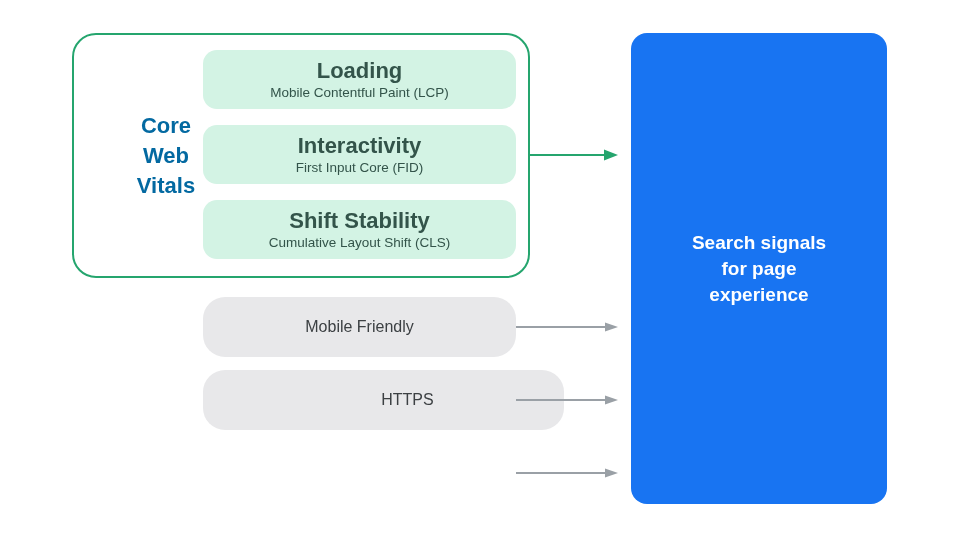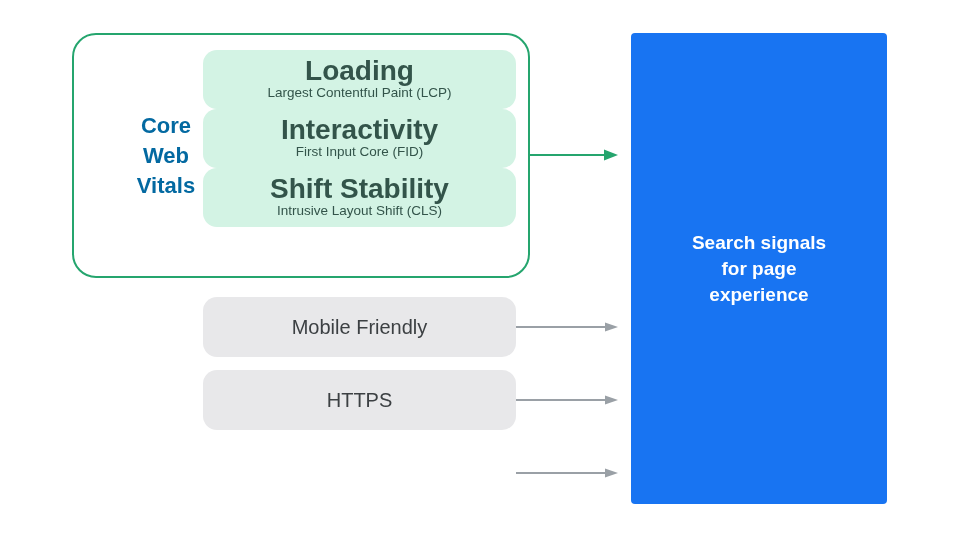--- a/index.html
+++ b/index.html
@@ -37,55 +37,55 @@
     left: 129px; top: 15px;
     width: 313px;
   }
   .pill-green {
     width: 100%; height: 59px;
     background: #D3F3E4;
     border-radius: 14px;
     display: flex; flex-direction: column;
     align-items: center; justify-content: center;
   }
-  .pill-green + .pill-green { }
+  .pill-green + .pill-green { margin-top: 16px; }
   .pill-title {
-    font-size: 28px; font-weight: bold;
+    font-size: 22px; font-weight: bold;
     line-height: 24px;
     color: #33544A;
   }
   .pill-sub {
     font-size: 13.5px;
     line-height: 17px;
     margin-top: 1px;
     color: #33544A;
   }
 
   
   .pill-gray {
     position: absolute;
     left: 203px;
     width: 313px; height: 60px;
     background: #E8E8EA;
-    border-radius: 14px;
+    border-radius: 22px;
     display: flex; align-items: center; justify-content: center;
-    font-size: 20px;
+    font-size: 16px;
     color: #3C4043;
   }
   .pill-gray.p1 { top: 297px; }
-  .pill-gray.p2 { top: 370px; }
+  .pill-gray.p2 { top: 370px; padding-left: 48px; }
   .pill-gray.p3 { top: 443px; }
 
   
   .result-box {
     position: absolute;
     left: 631px; top: 33px;
     width: 256px; height: 471px;
     background: #1874F2;
-    border-radius: 4px;
+    border-radius: 16px;
     display: flex; align-items: center; justify-content: center;
   }
   .result-label {
     width: 150px;
     text-align: center;
     color: #ffffff;
     font-size: 19px; font-weight: bold;
     line-height: 26px;
   }
 
@@ -100,31 +100,31 @@
 <body>
 
 <div class="canvas">
 
   <div class="cwv-group">
     <div class="cwv-label">Core Web Vitals</div>
 
     <div class="pill-col">
       <div class="pill-green">
         <div class="pill-title">Loading</div>
-        <div class="pill-sub">Largest Contentful Paint (LCP)</div>
+        <div class="pill-sub">Mobile Contentful Paint (LCP)</div>
       </div>
 
       <div class="pill-green">
         <div class="pill-title">Interactivity</div>
         <div class="pill-sub">First Input Core (FID)</div>
       </div>
 
       <div class="pill-green">
         <div class="pill-title">Shift Stability</div>
-        <div class="pill-sub">Intrusive Layout Shift (CLS)</div>
+        <div class="pill-sub">Cumulative Layout Shift (CLS)</div>
       </div>
     </div>
   </div>
 
   <div class="pill-gray p1">Mobile Friendly</div>
   <div class="pill-gray p2">HTTPS</div>
 
   <div class="result-box">
     <div class="result-label">Search signals for page experience</div>
   </div>

